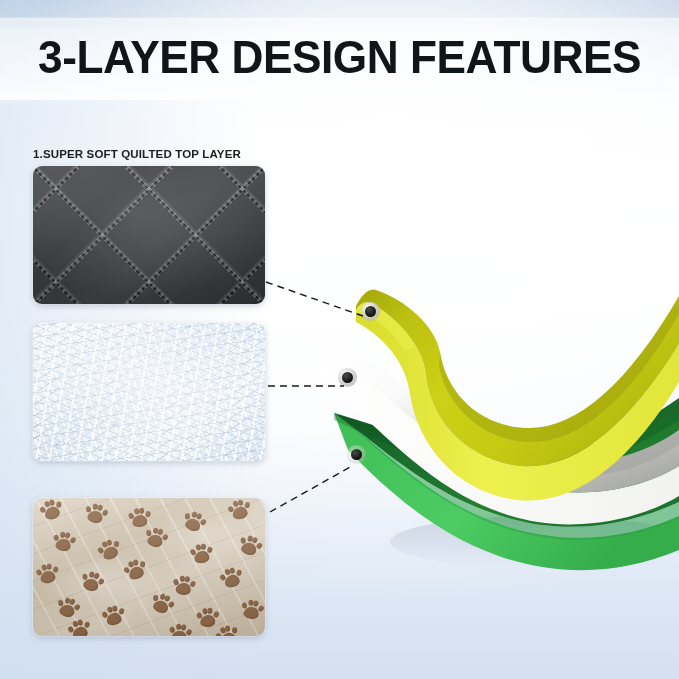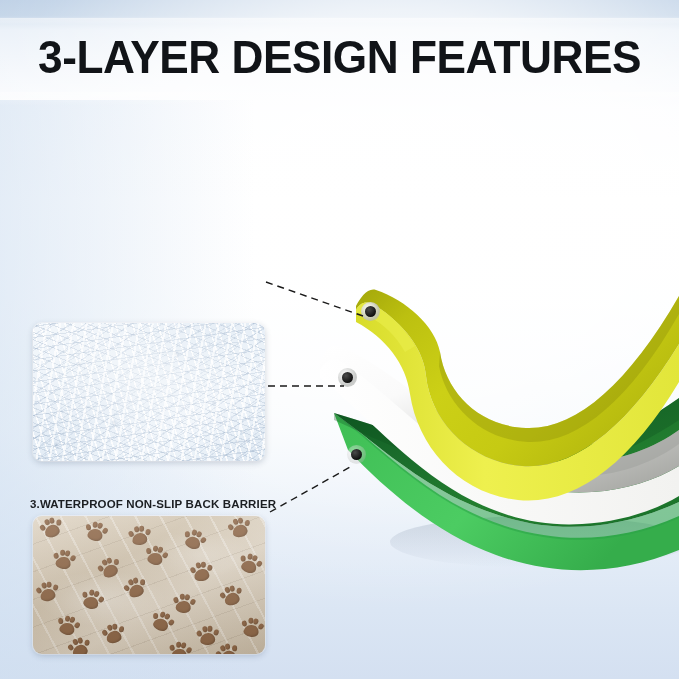--- a/index.html
+++ b/index.html
@@ -296,33 +296,42 @@
       <div class="dot"></div>
     </div>
   </div>
 
   <svg class="connectors" width="679" height="679" viewBox="0 0 679 679">
     <line x1="266" y1="282" x2="363" y2="316" stroke="#1a1a1a" stroke-width="1.4" stroke-dasharray="7 5"></line>
     <line x1="268" y1="386" x2="344" y2="386" stroke="#1a1a1a" stroke-width="1.4" stroke-dasharray="7 5"></line>
     <line x1="270" y1="512" x2="352" y2="466" stroke="#1a1a1a" stroke-width="1.4" stroke-dasharray="7 5"></line>
   </svg>
 
+  <div class="feature" style="left:33px;top:148px;">
+    <div class="feature-label">1.SUPER SOFT QUILTED TOP LAYER</div>
+    <div class="swatch">
+      <div class="tex s1-base"></div>
+      <div class="tex s1-diamonds"></div>
+      <div class="tex s1-stitch"></div>
+      <div class="tex s1-stitch2"></div>
+      <div class="tex s1-sheen"></div>
+    </div>
+  </div>
 
   <div class="feature" style="left:33px;top:323px;">
     <div class="swatch">
       <div class="tex s2-base"></div>
       <div class="tex s2-f1"></div>
       <div class="tex s2-f2"></div>
       <div class="tex s2-f3"></div>
       <div class="tex s2-sheen"></div>
     </div>
   </div>
 
   <div class="feature" style="left:30px;top:498px;">
-    <div class="feature-label">3.WATERPROOF NON-SLIP BACK BARRIER</div>
     <div class="swatch" style="margin-left:3px;">
       <div class="tex s3-base"></div>
       <div class="tex s3-wrinkle"></div>
       <div class="tex" id="paw-field">
           <div class="paw" style="left: 8px; top: 2px; transform: rotate(-18deg);">
             <span class="t t1"></span>
             <span class="t t2"></span>
             <span class="t t3"></span>
             <span class="t t4"></span>
             <span class="pad"></span>

